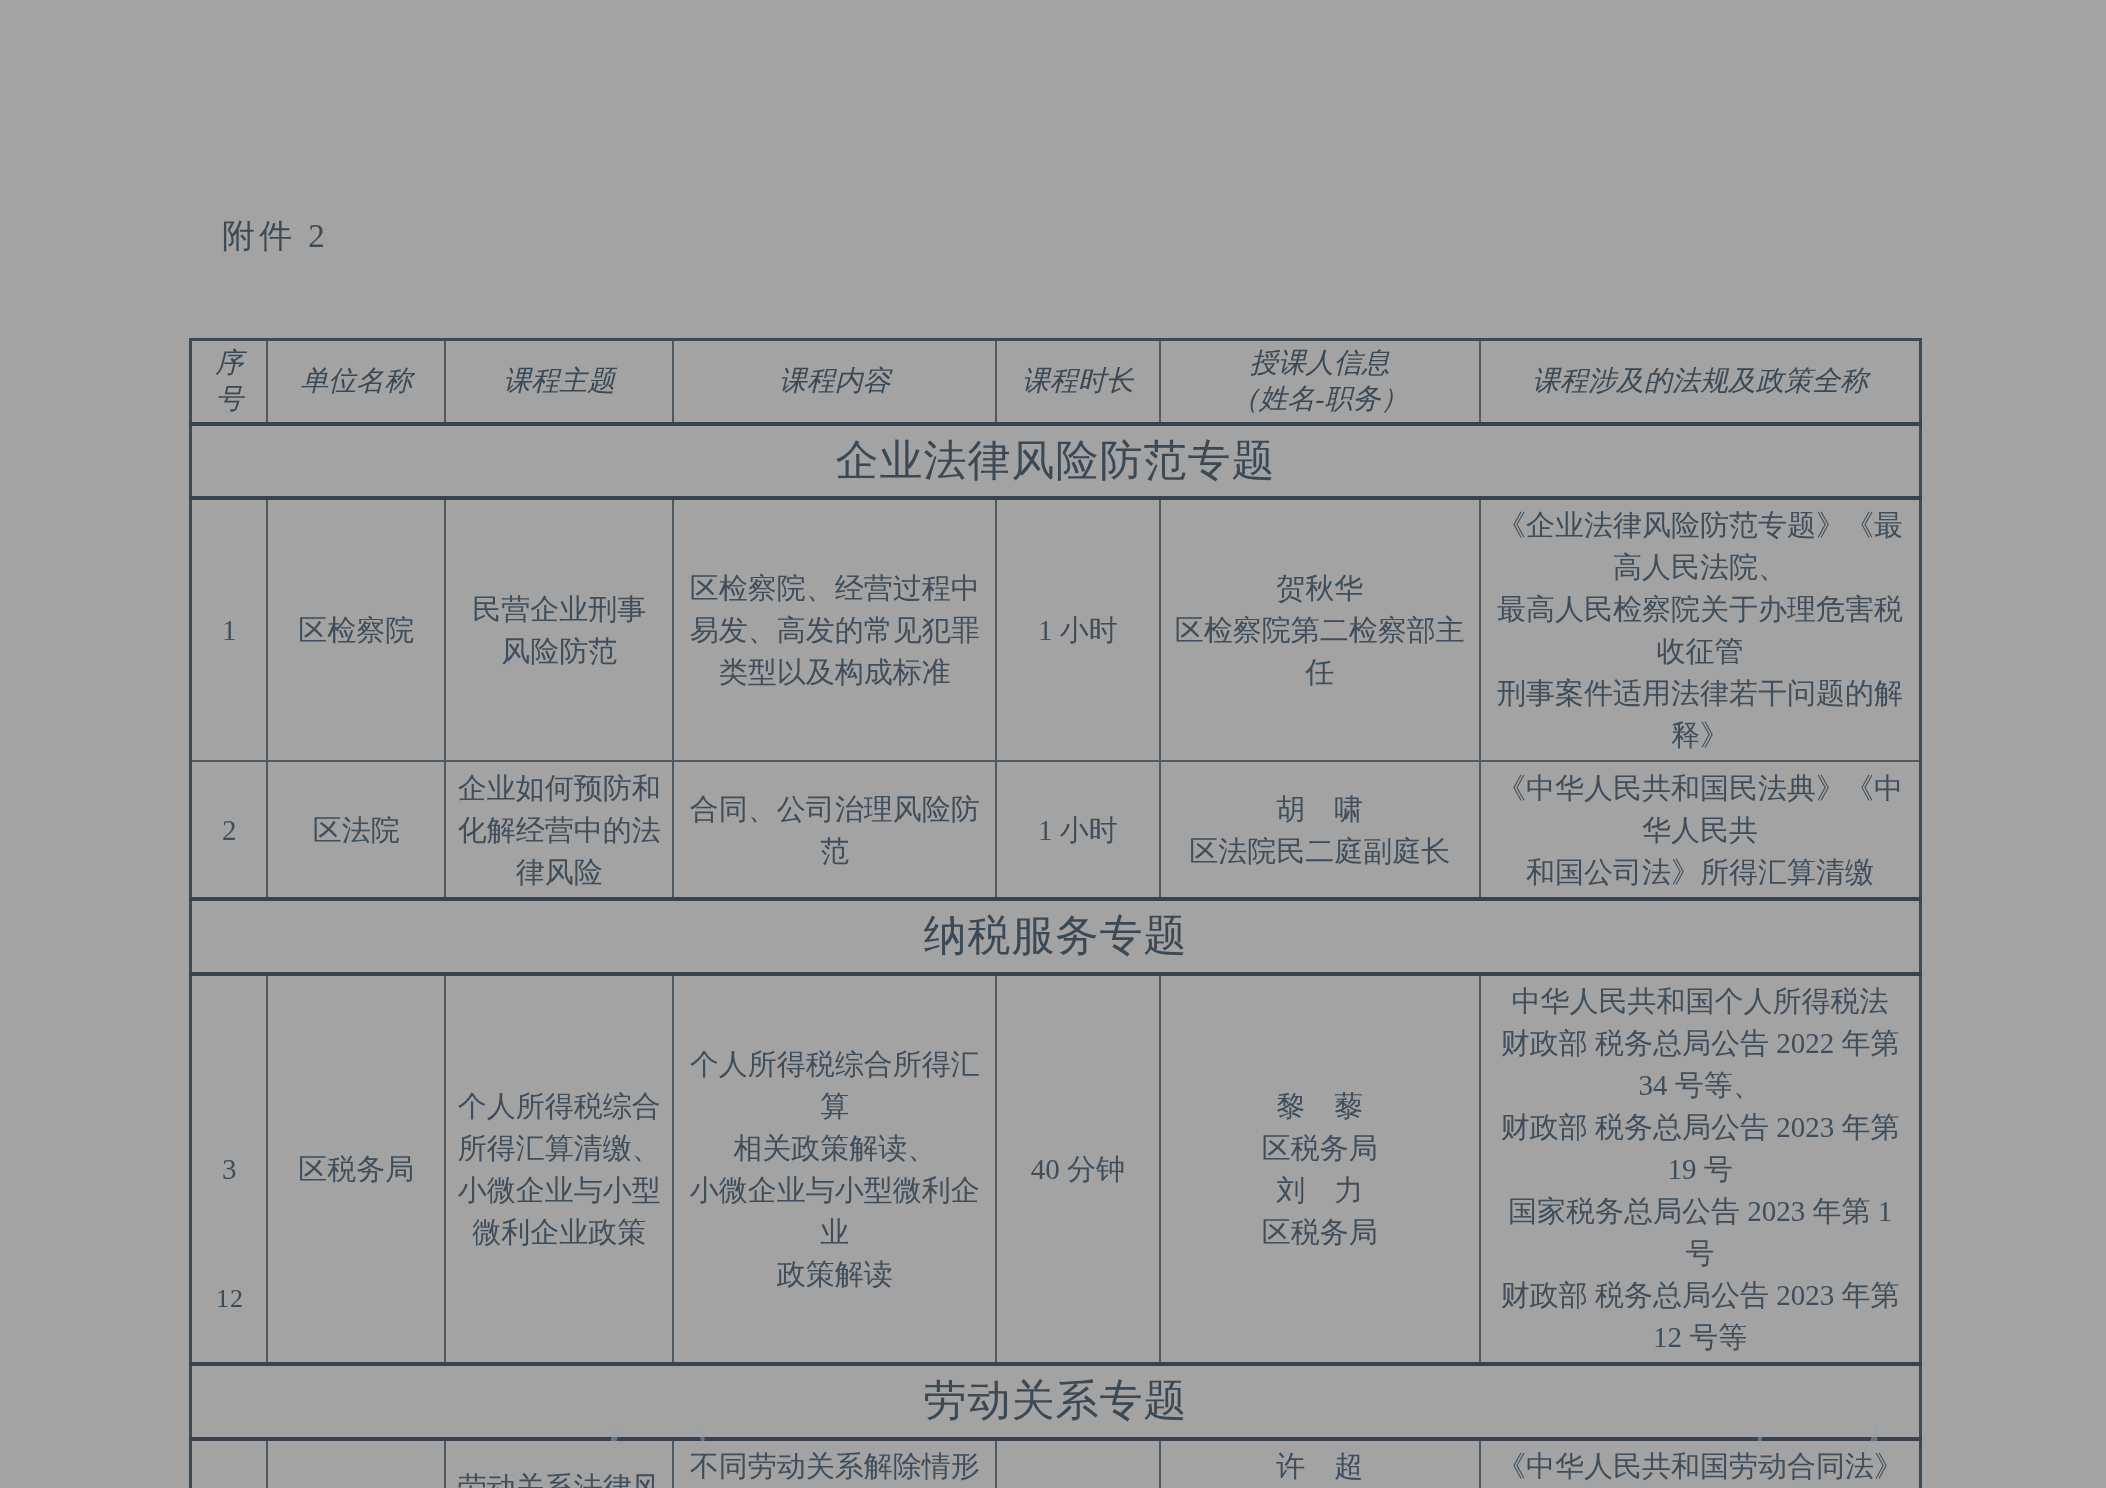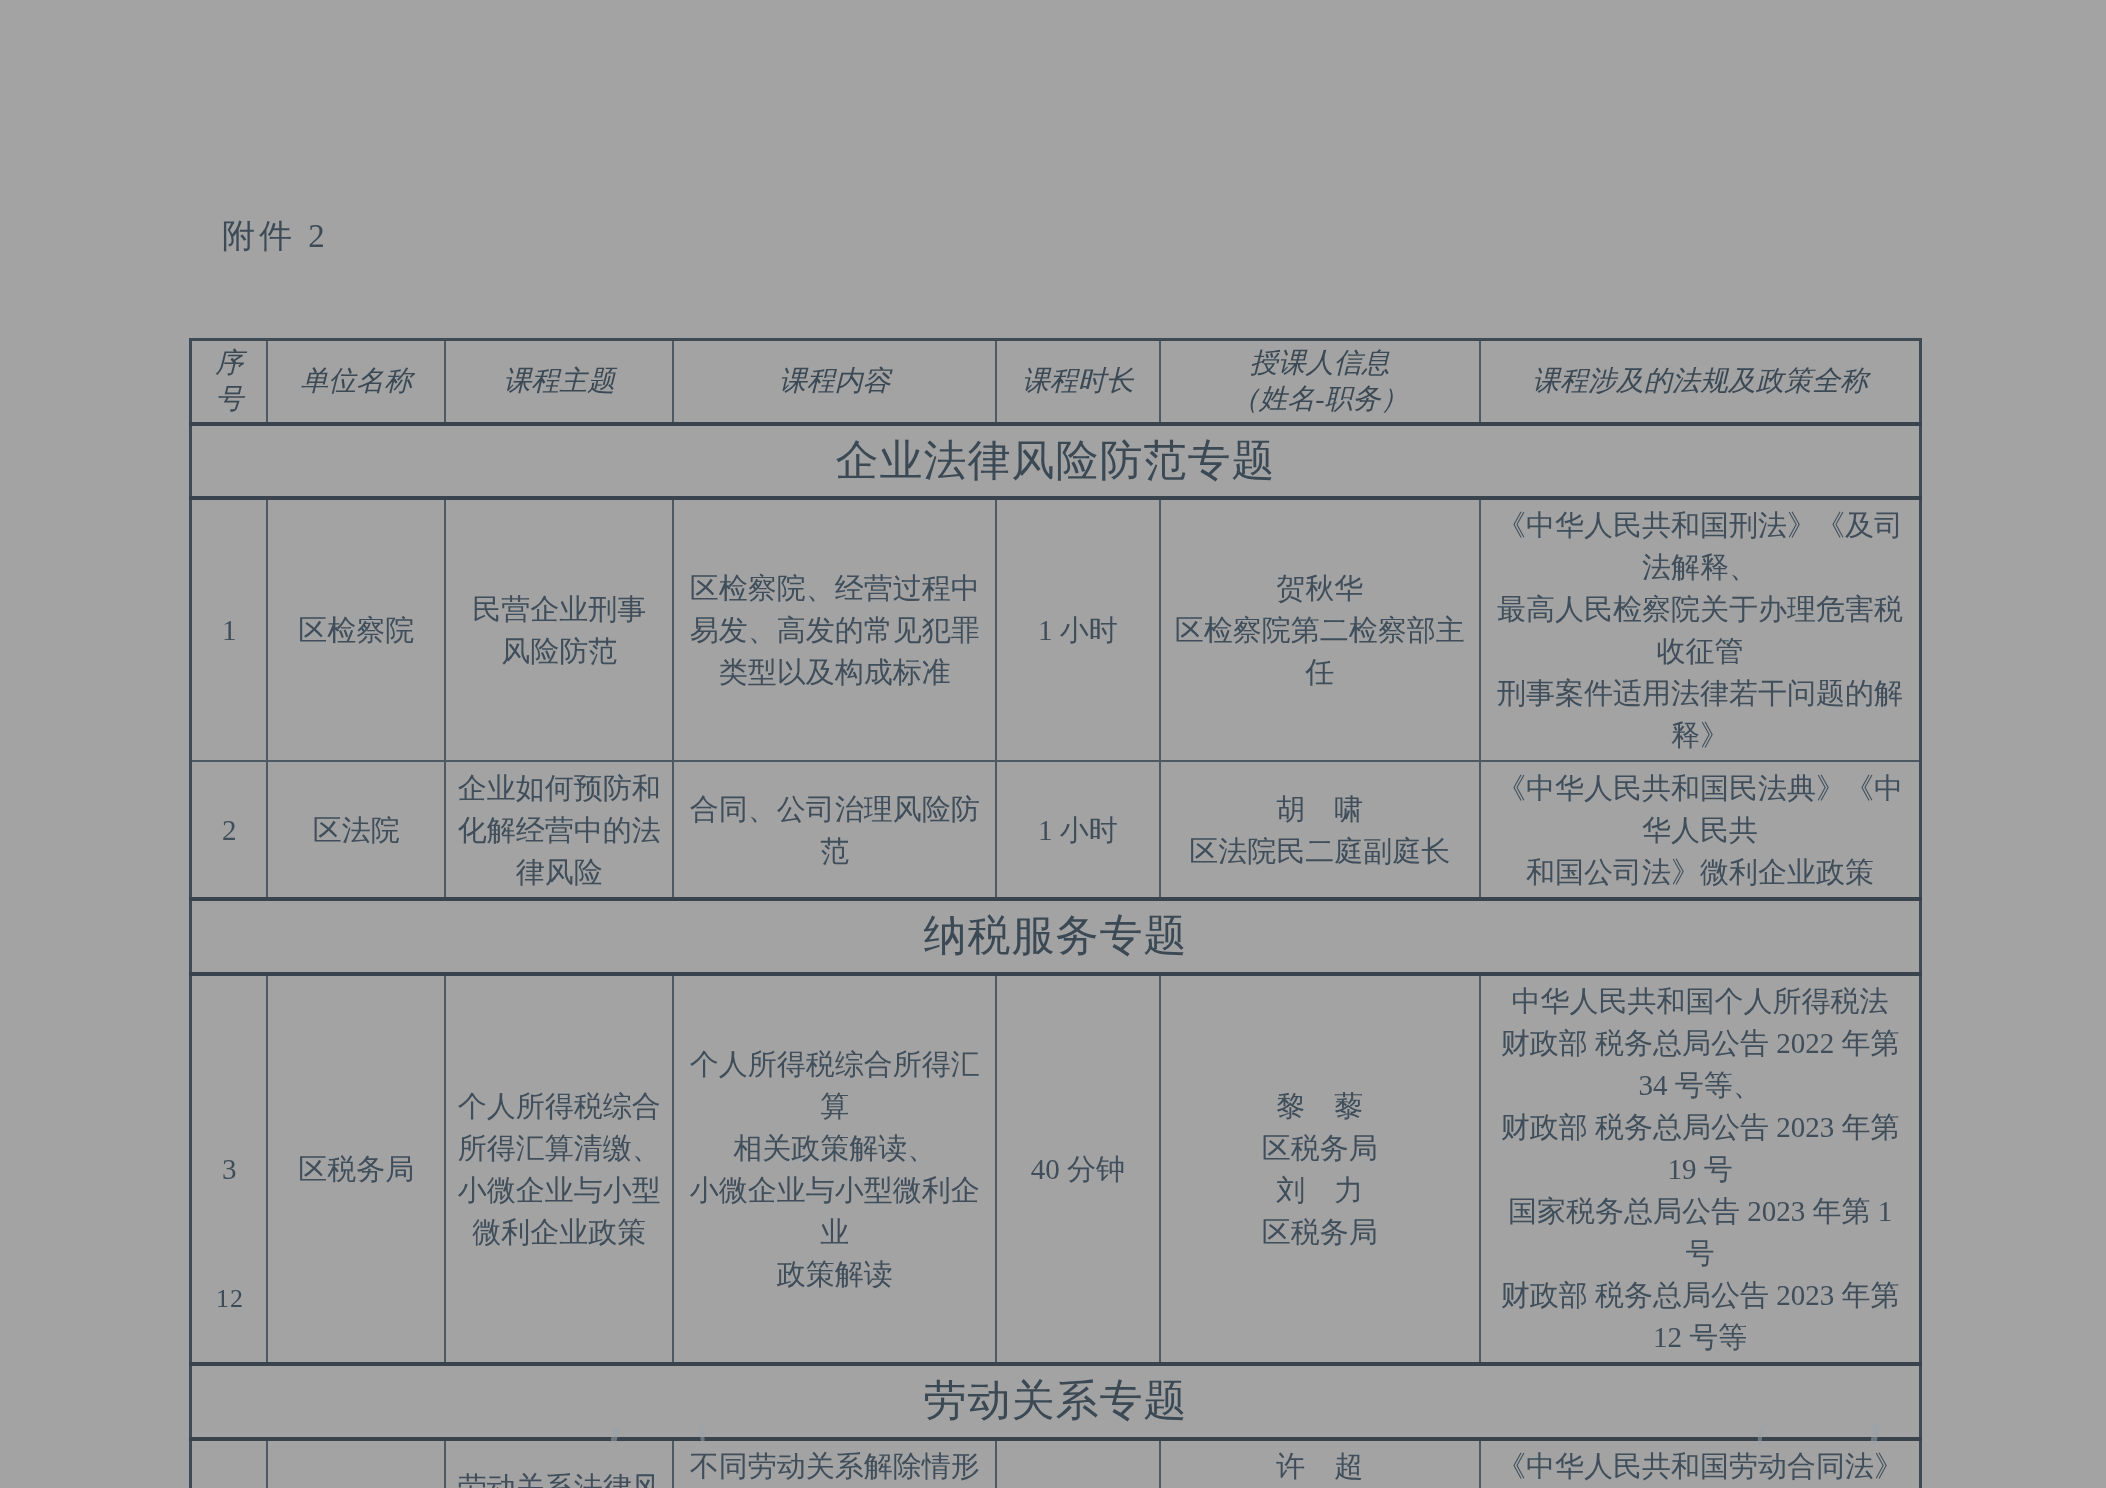--- a/index.html
+++ b/index.html
@@ -111,36 +111,36 @@
       </tr>
       <tr class="r1">
         <td>1</td>
         <td>区检察院</td>
         <td class="preline">民营企业刑事
 风险防范</td>
         <td>区检察院、经营过程中易发、高发的常见犯罪类型以及构成标准</td>
         <td>1 小时</td>
         <td class="preline">贺秋华
 区检察院第二检察部主任</td>
-        <td class="preline cell-regs">《中华人民共和国刑法》《及司法解释、
+        <td class="preline cell-regs">《企业法律风险防范专题》《最高人民法院、
 最高人民检察院关于办理危害税收征管
 刑事案件适用法律若干问题的解释》</td>
       </tr>
       <tr class="r2">
         <td>2</td>
         <td>区法院</td>
         <td class="preline">企业如何预防和
 化解经营中的法
 律风险</td>
         <td>合同、公司治理风险防范</td>
         <td>1 小时</td>
         <td class="preline">胡　啸
 区法院民二庭副庭长</td>
         <td class="preline cell-regs">《中华人民共和国民法典》《中华人民共
-和国公司法》微利企业政策</td>
+和国公司法》所得汇算清缴</td>
       </tr>
       <tr class="r-section">
         <td class="section-cell" colspan="7">纳税服务专题</td>
       </tr>
       <tr class="r3">
         <td>3</td>
         <td>区税务局</td>
         <td class="preline">个人所得税综合
 所得汇算清缴、
 小微企业与小型

